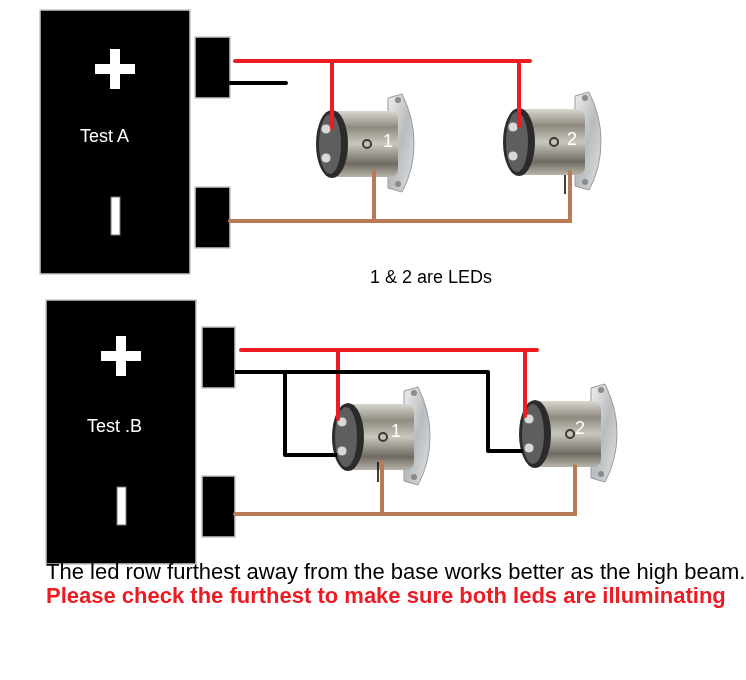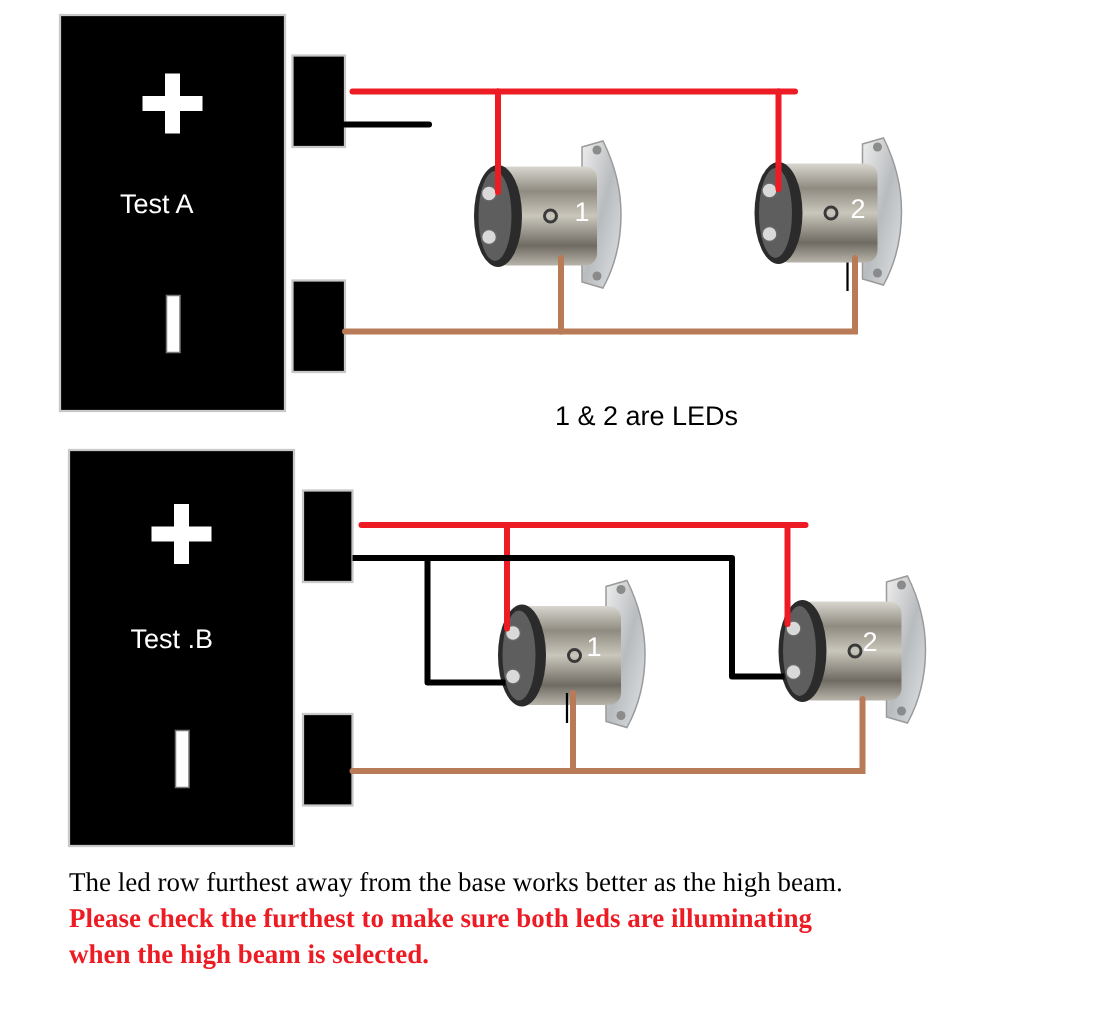--- a/index.html
+++ b/index.html
@@ -1,21 +1,21 @@
 <!DOCTYPE html>
 <html><head>
 <meta charset="utf-8">
 <style>
   html, body { margin: 0; padding: 0; background: #ffffff; }
   body { width: 746px; height: 680px; position: relative; overflow: hidden; font-family: "Liberation Sans", sans-serif; }
   #diagram { position: absolute; left: 0; top: 0; width: 746px; height: 680px; }
   .box-label { font-family: "Liberation Sans", sans-serif; font-size: 18px; fill: #ffffff; }
   .led-num { font-family: "Liberation Sans", sans-serif; font-size: 18px; fill: #ffffff; }
   .caption { font-family: "Liberation Sans", sans-serif; font-size: 18px; fill: #000000; }
-  .note { position: absolute; left: 46px; top: 576px; width: 700px; font-family: Liberation Serif, serif; font-size: 18px; line-height: 24px; }
+  .note { position: absolute; left: 46px; top: 560px; width: 700px; font-family: Liberation Sans, sans-serif; font-size: 22px; line-height: 24px; }
   .note .l1 { color: #000000; display: block; }
   .note .l2 { color: #ed1c24; font-weight: bold; display: block; }
 </style>
 </head>
 <body>
 
 <svg id="diagram" width="746" height="680" viewBox="0 0 746 680" xmlns="http://www.w3.org/2000/svg">
   <defs>
     <linearGradient id="metal" x1="0" y1="0" x2="0" y2="1">
       <stop offset="0" stop-color="#d8d6cf"></stop>
@@ -113,14 +113,13 @@
       <polyline points="235,514 575,514 575,466"></polyline>
       <polyline points="382,514 382,462"></polyline>
     </g>
     <line x1="378" y1="462" x2="378" y2="482" stroke="#000" stroke-width="1.5"></line>
   </g>
 </svg>
 
 <div class="note">
   <span class="l1">The led row furthest away from the base works better as the high beam.</span>
   <span class="l2">Please check the furthest to make sure both leds are illuminating</span>
-  <span class="l2">when the high beam is selected.</span>
 </div>
 
 </body></html>

